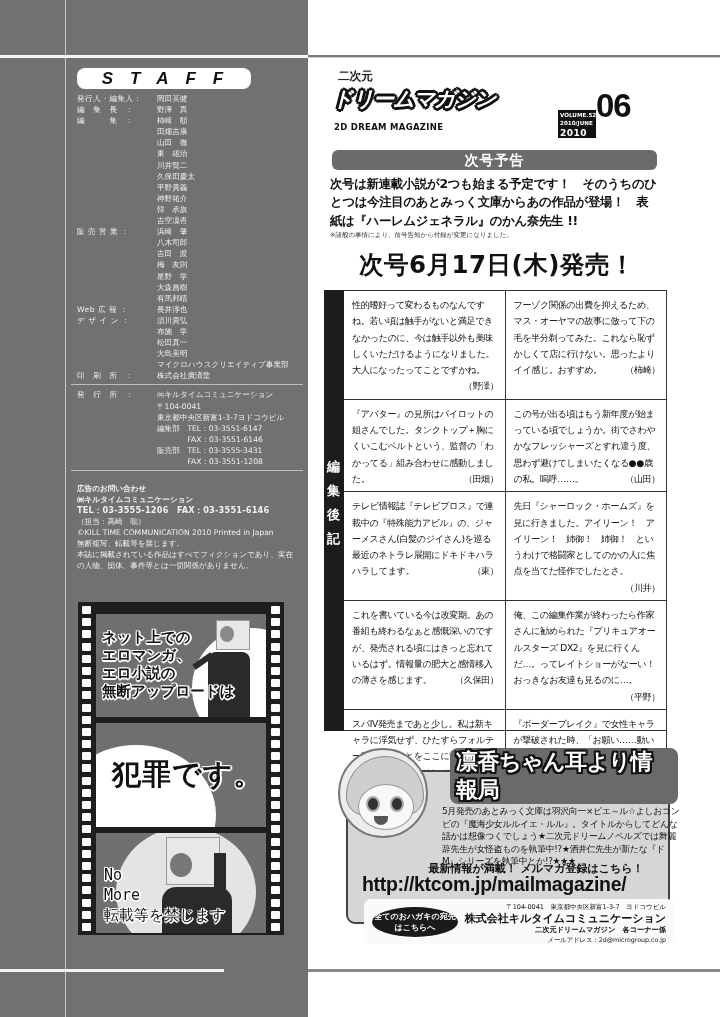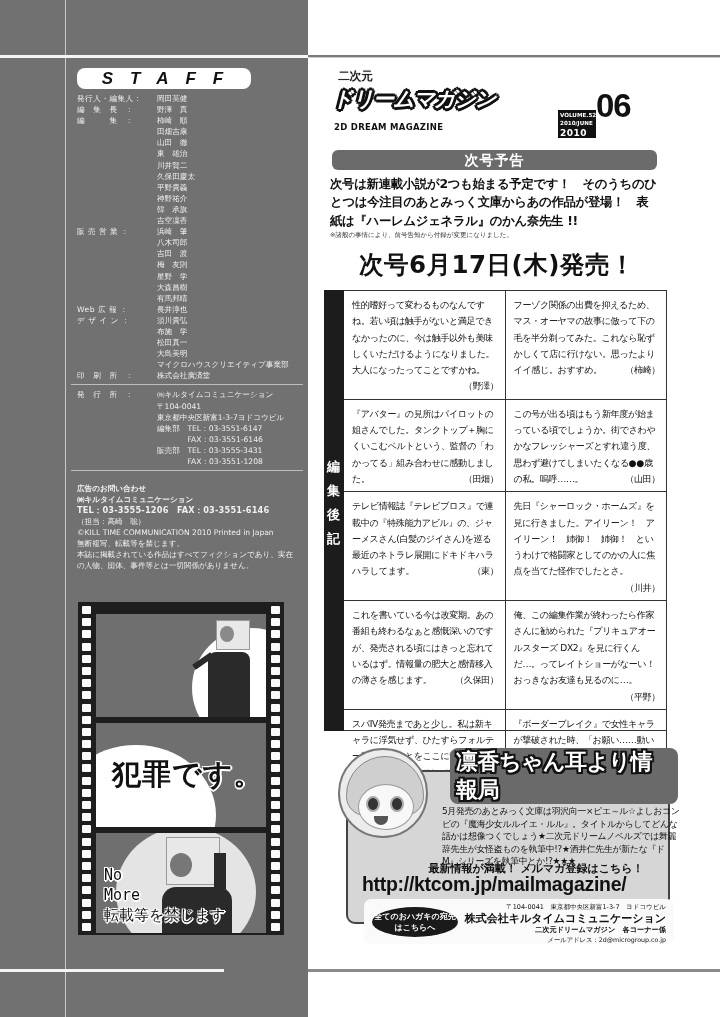--- a/index.html
+++ b/index.html
@@ -256,20 +256,26 @@
     </div>
 
     <div class="frame frame1">
       <div class="disc" style="left:96px; top:14px; width:120px; height:120px;"></div>
       <div class="person">
         <div class="suit" style="left:112px; top:38px; width:42px; height:65px; border-radius:8px 8px 0 0;"></div>
         <div class="suit" style="left:96px; top:44px; width:22px; height:6px; transform:rotate(-35deg);"></div>
         <div class="head-box" style="left:120px; top:6px; width:34px; height:30px;"></div>
         <div class="face" style="left:124px; top:12px; width:14px; height:16px;"></div>
       </div>
+      <div class="frame-text f1-text">
+        <div>ネット上での</div>
+        <div>エロマンガ、</div>
+        <div>エロ小説の</div>
+        <div>無断アップロードは</div>
+      </div>
     </div>
 
     <div class="frame frame2">
       <div class="disc" style="left:-40px; top:22px; width:160px; height:140px;"></div>
       <div class="frame-text f2-text">犯罪です。</div>
     </div>
 
     <div class="frame frame3">
       <div class="disc" style="left:20px; top:-6px; width:140px; height:130px; background:#e4e4e4;"></div>
       <div class="person">

